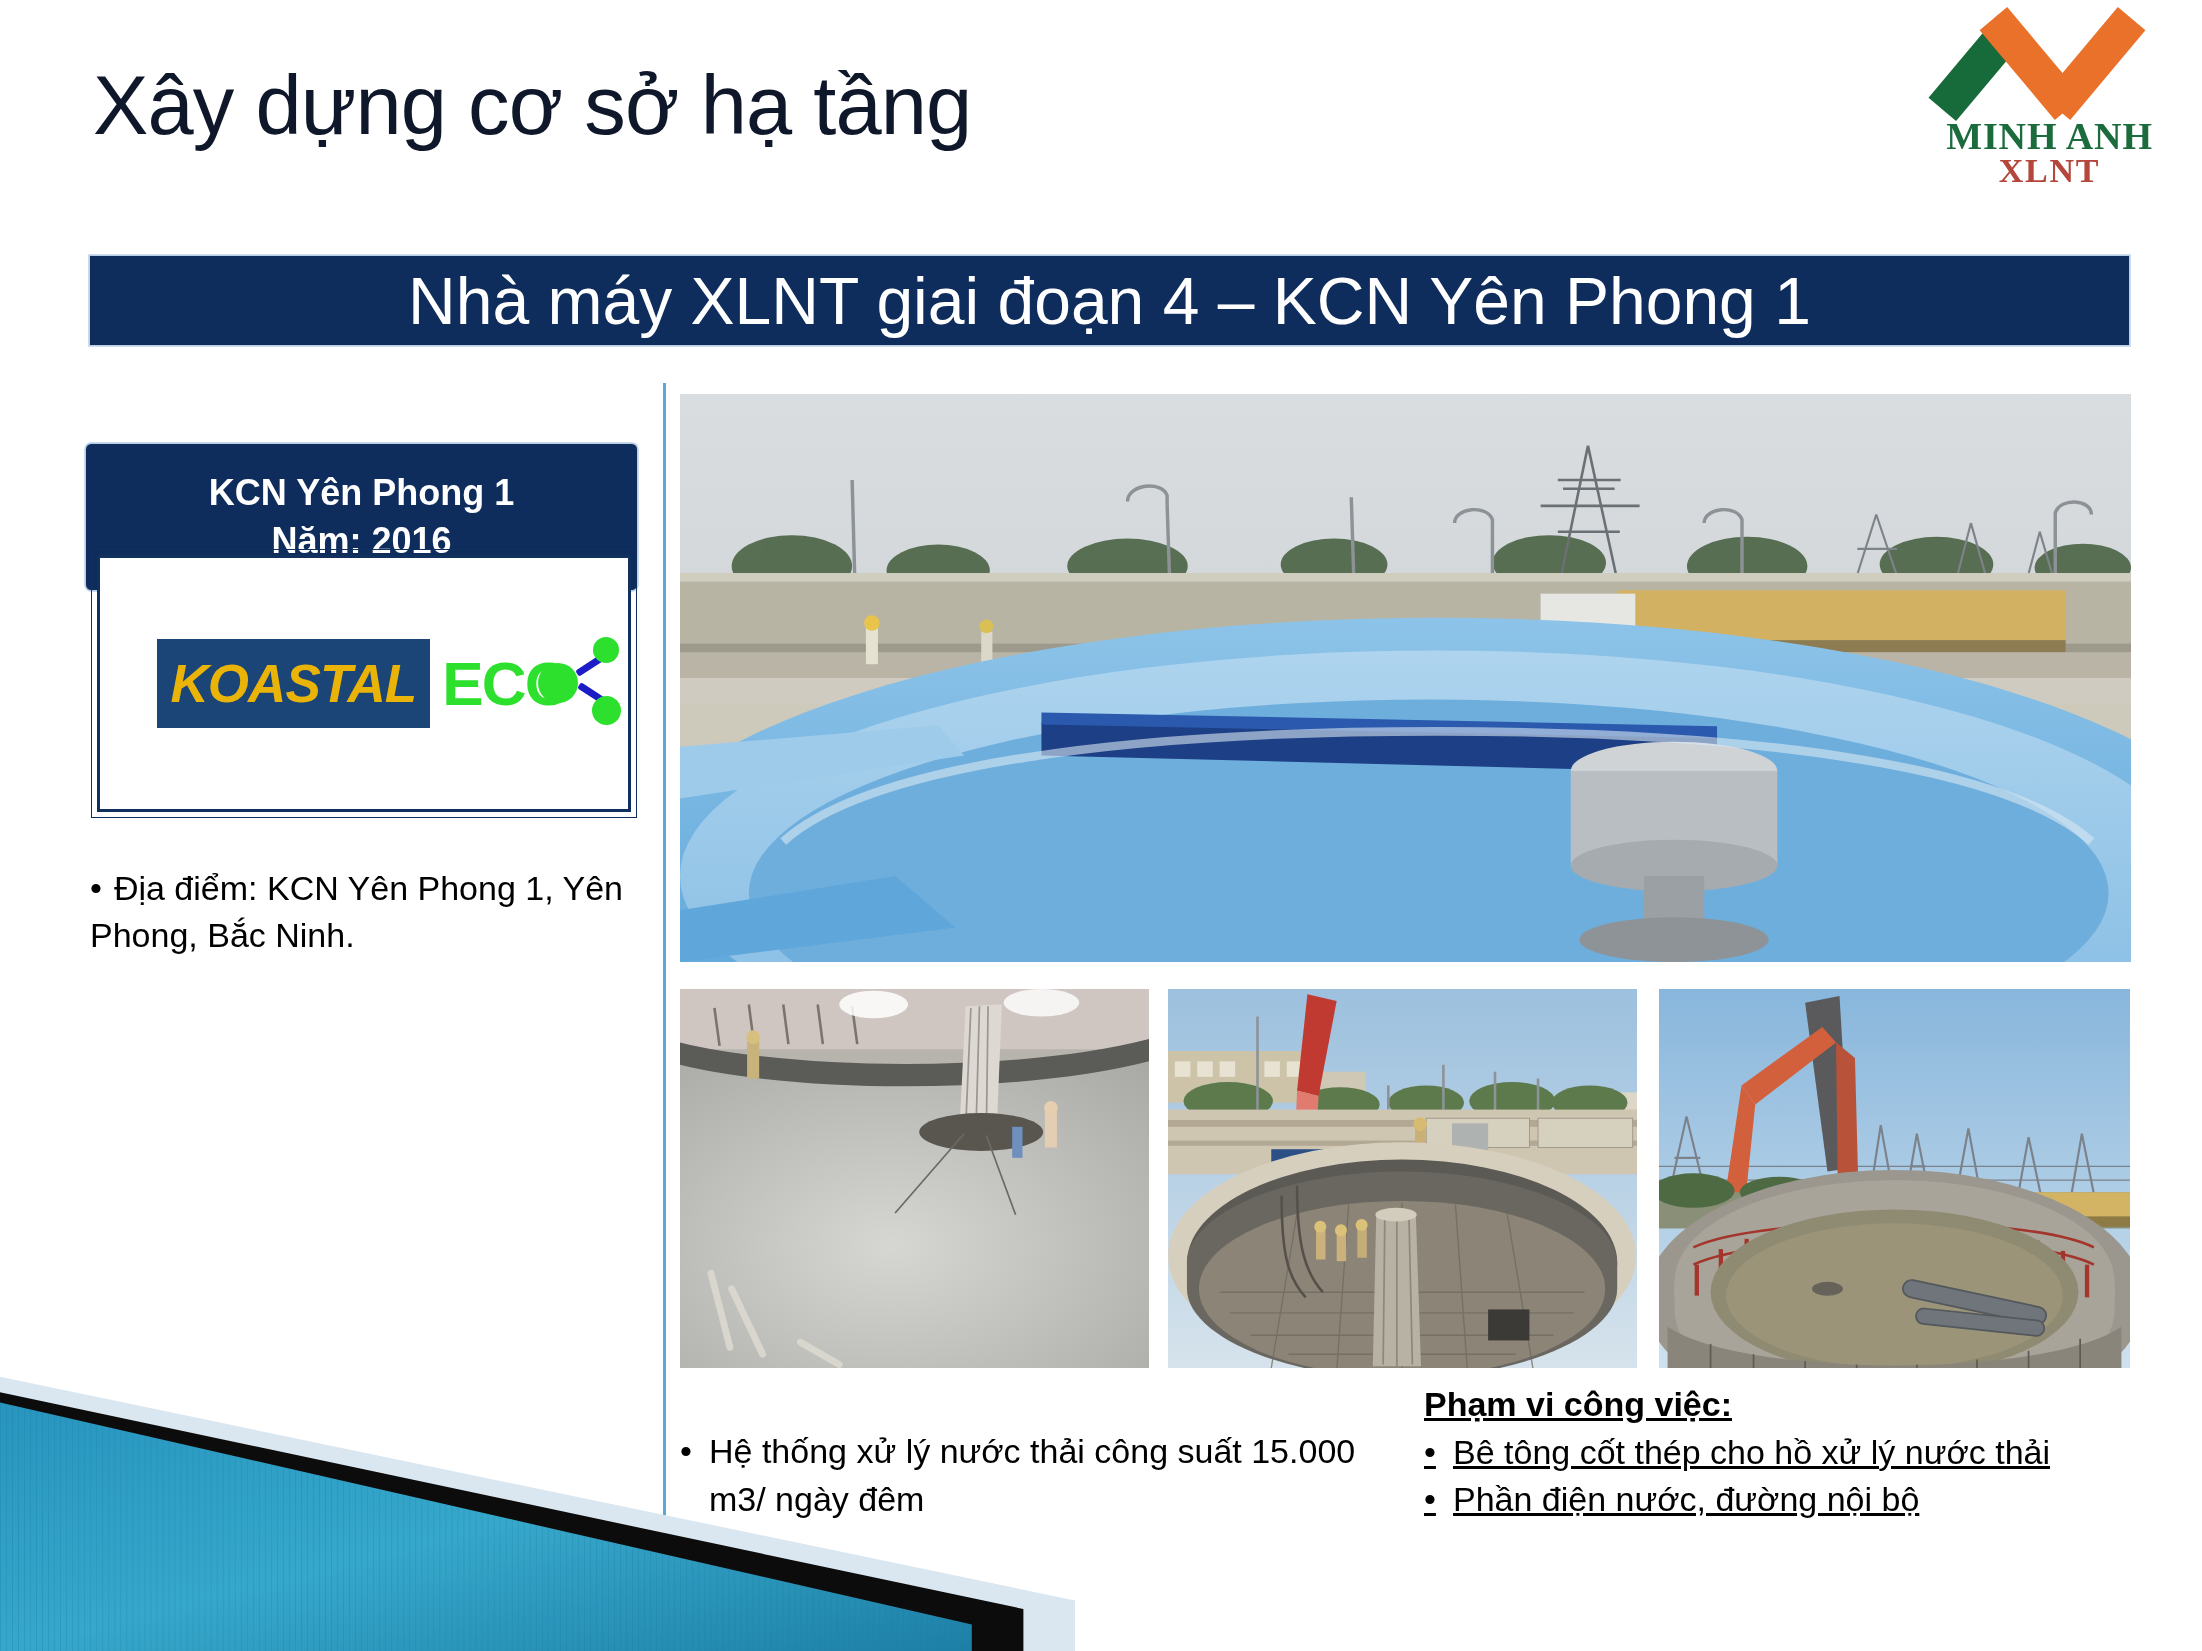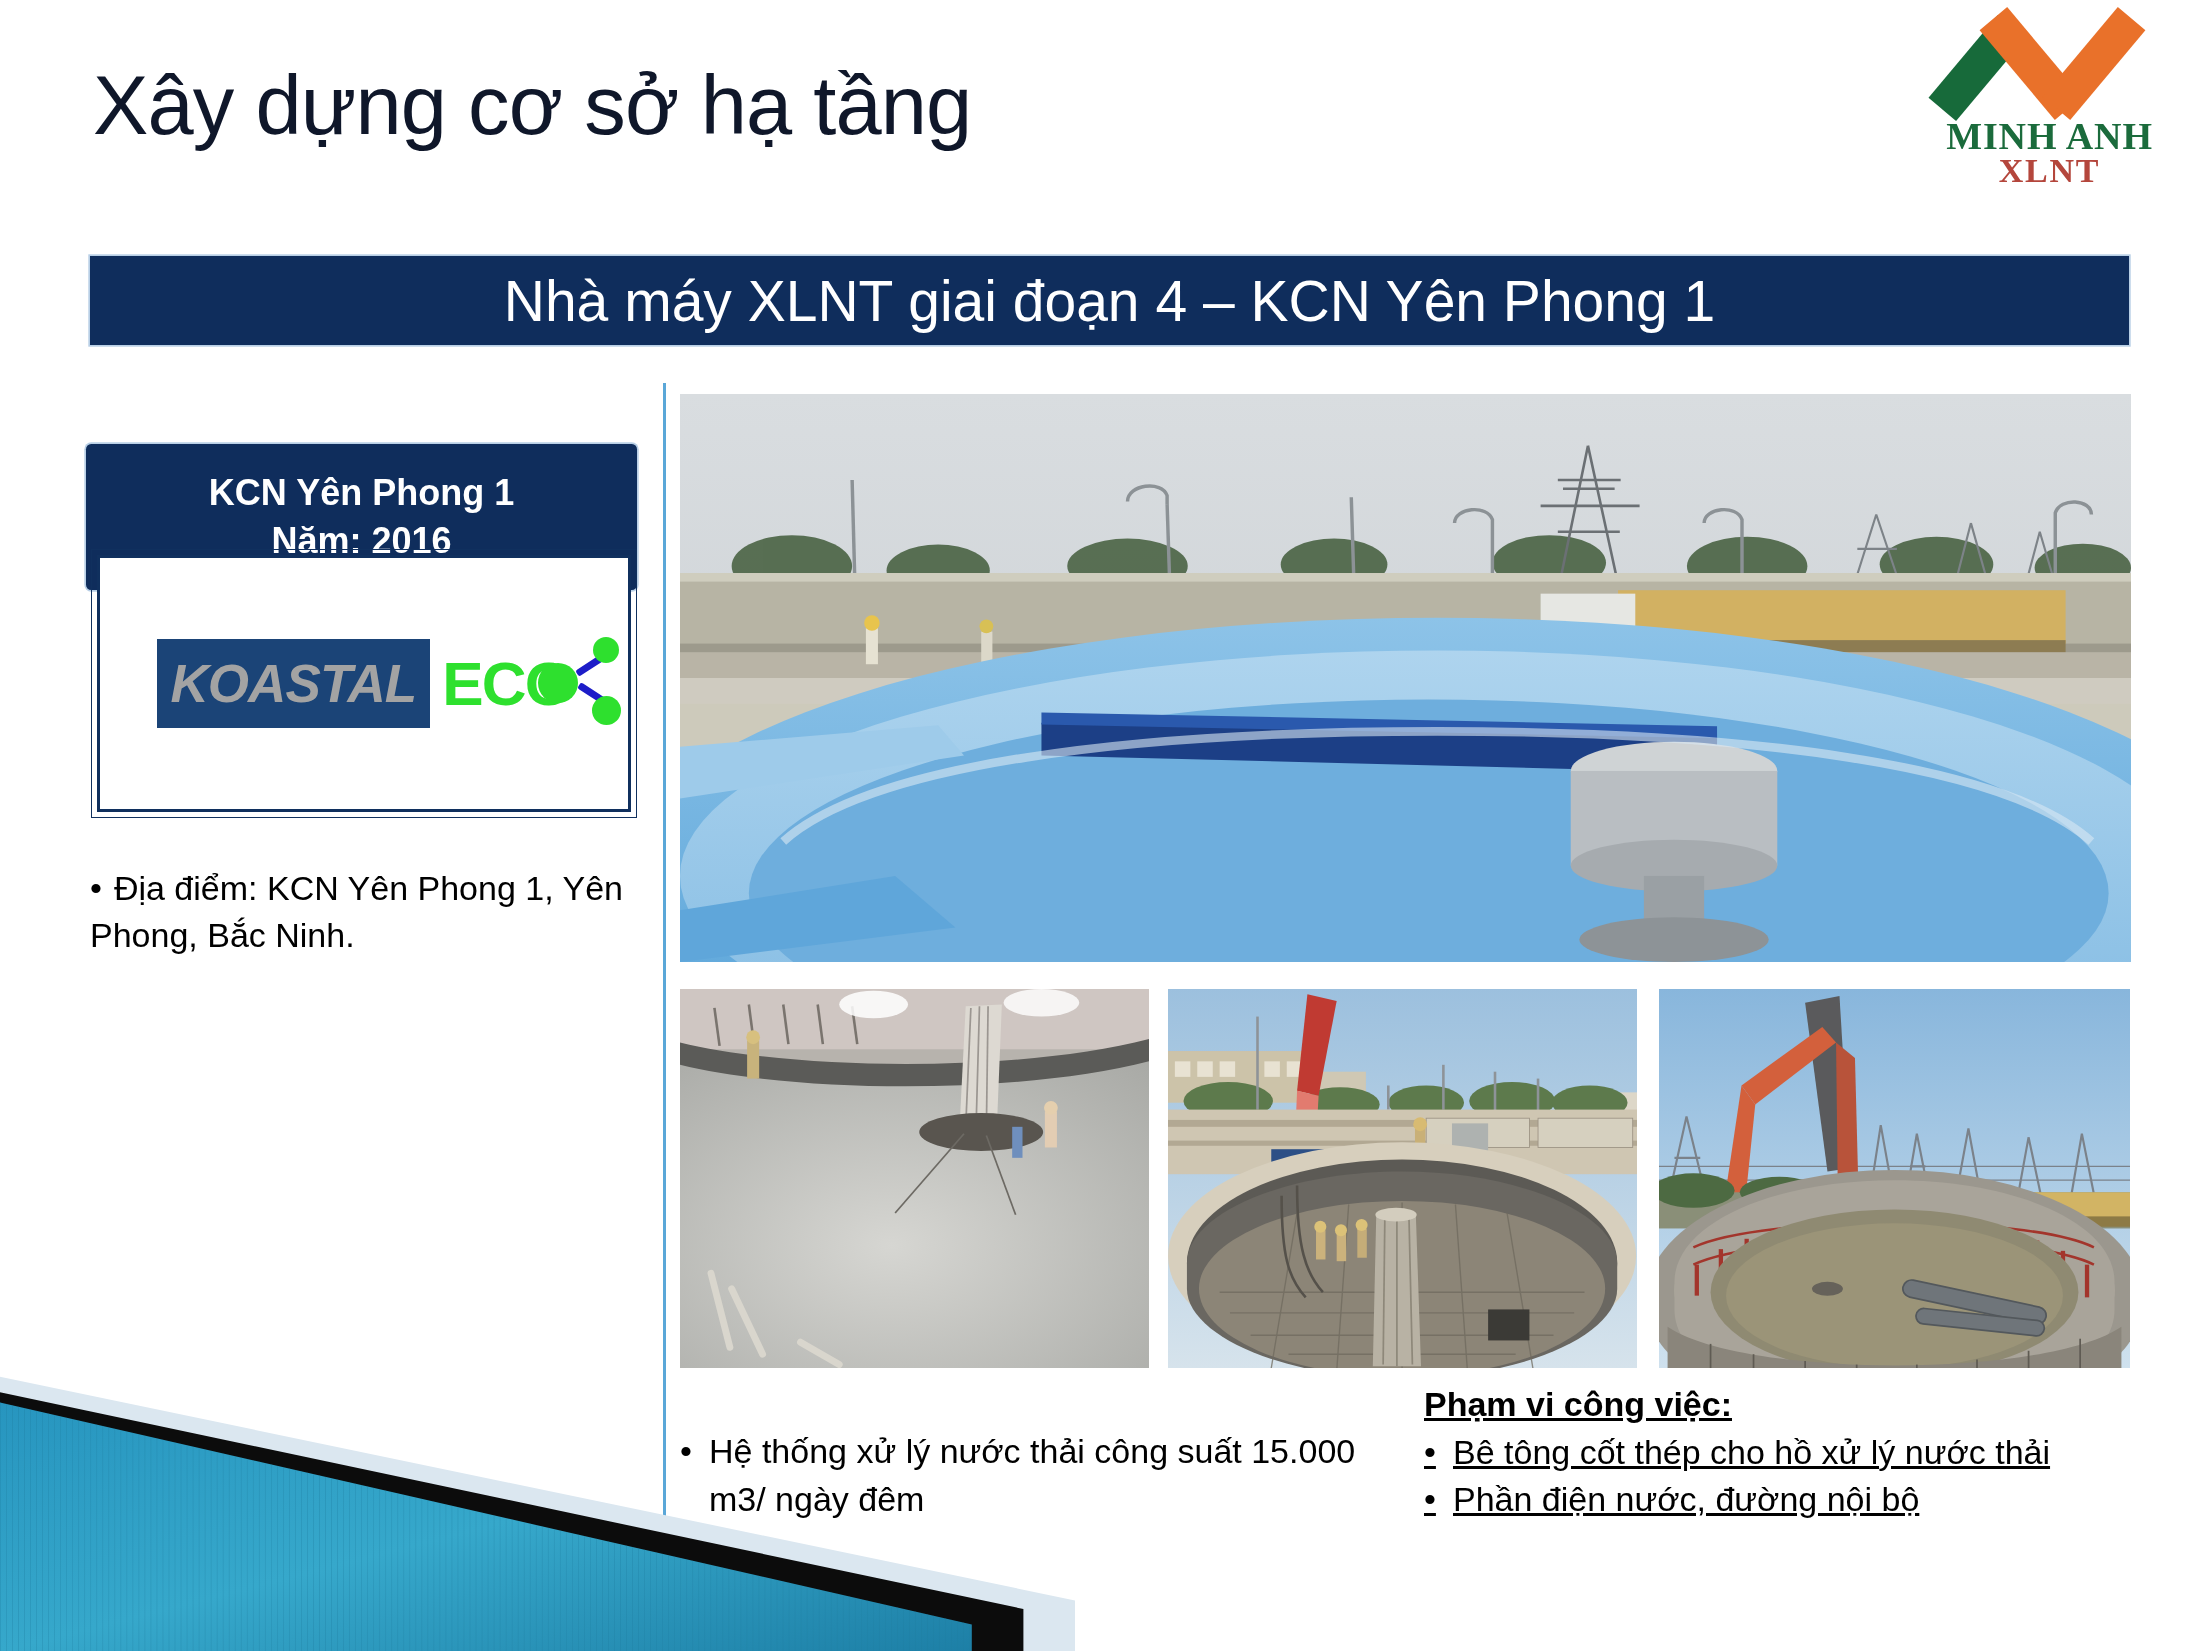--- a/index.html
+++ b/index.html
@@ -108,21 +108,21 @@
     width: 2039px;
     height: 89px;
     background: #0f2d5c;
     box-shadow: 0 0 0 1.7px #b8cfe6;
     display: flex;
     align-items: center;
     justify-content: center;
   }
   .banner-text {
     color: #ffffff;
-    font-size: 57px;
+    font-size: 66px;
     font-weight: 400;
     letter-spacing: 0px;
     white-space: nowrap;
   }
 
   
   .info-card {
     position: absolute;
     left: 86px;
     top: 400px;
@@ -164,21 +164,21 @@
     height: 89px;
   }
   .koastal-box {
     background: #1b4477;
     height: 89px;
     display: flex;
     align-items: center;
     padding: 0 13.8px;
   }
   .koastal-box span {
-    color: #a3a3a3;
+    color: #eab308;
     font-size: 53px;
     font-weight: 700;
     font-style: italic;
     letter-spacing: -0.9px;
     line-height: 1;
   }
   .eco {
     position: relative;
     margin-left: 12px;
     height: 89px;

